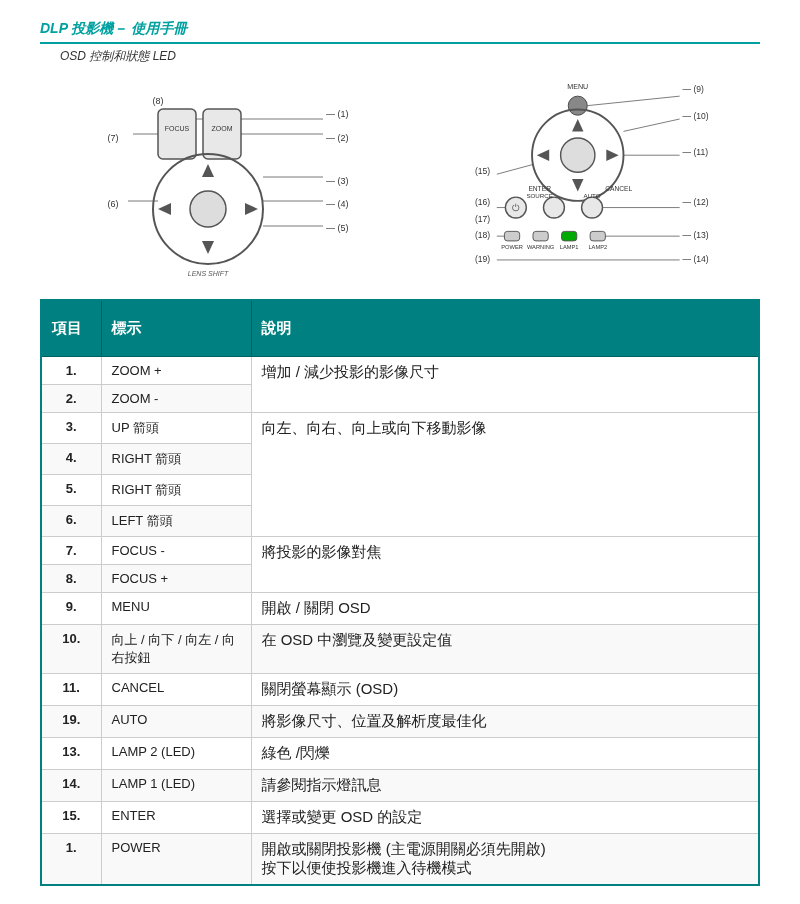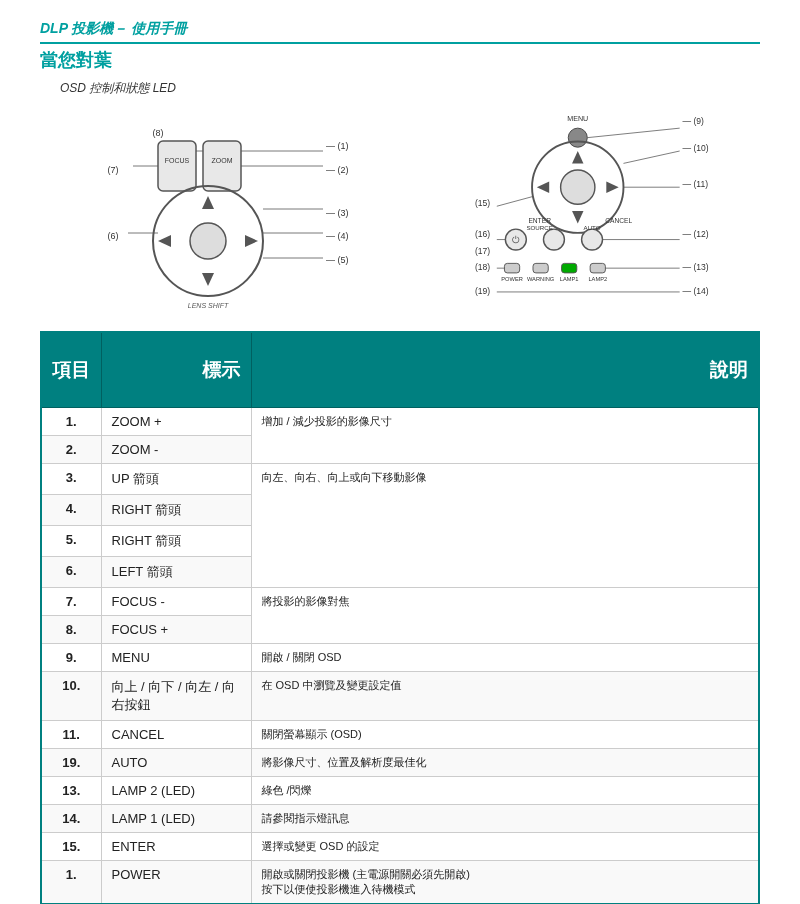--- a/index.html
+++ b/index.html
@@ -65,23 +65,23 @@
     .data-table {
       width: 100%;
       border-collapse: collapse;
       border: 2px solid #008080;
     }
     .data-table thead tr {
       background-color: #008080;
       color: #fff;
     }
     .data-table thead th {
-      padding: 24px 10px;
-      text-align: right;
-      font-size: 19px;
+      padding: 18px 10px;
+      text-align: left;
+      font-size: 15px;
       border: 1px solid #006060;
     }
     .data-table tbody tr {
       border-bottom: 1px solid #ccc;
     }
     .data-table tbody tr:nth-child(even) {
       background: #f9f9f9;
     }
     .data-table tbody td {
       padding: 6px 10px;
@@ -92,37 +92,36 @@
       width: 60px;
       text-align: center;
       font-weight: bold;
       font-size: 13px;
     }
     .col-label {
       width: 150px;
       font-size: 13px;
     }
     .col-desc {
-      font-size: 11px;
+      font-size: 15px;
     }
     
     .merged-desc {
       vertical-align: middle;
     }
   </style>
 </head>
 <body>
 
 <div class="page">
 
   <div class="header-bar">
     <span class="header-title">DLP 投影機－ 使用手冊</span>
   </div>
 
-  <div class="section-title-cn">當您對葉</div>
 
   <div class="osd-title">OSD 控制和狀態 LED</div>
 
   <div class="diagrams-row">
 
     <div class="diagram-left">
       <svg viewBox="0 0 290 200" class="diagram-svg">
 
         <rect x="80" y="30" width="38" height="50" rx="5" fill="#e8e8e8" stroke="#555" stroke-width="1.5"></rect>
         <text x="99" y="52" text-anchor="middle" font-size="7" fill="#333">FOCUS</text>

